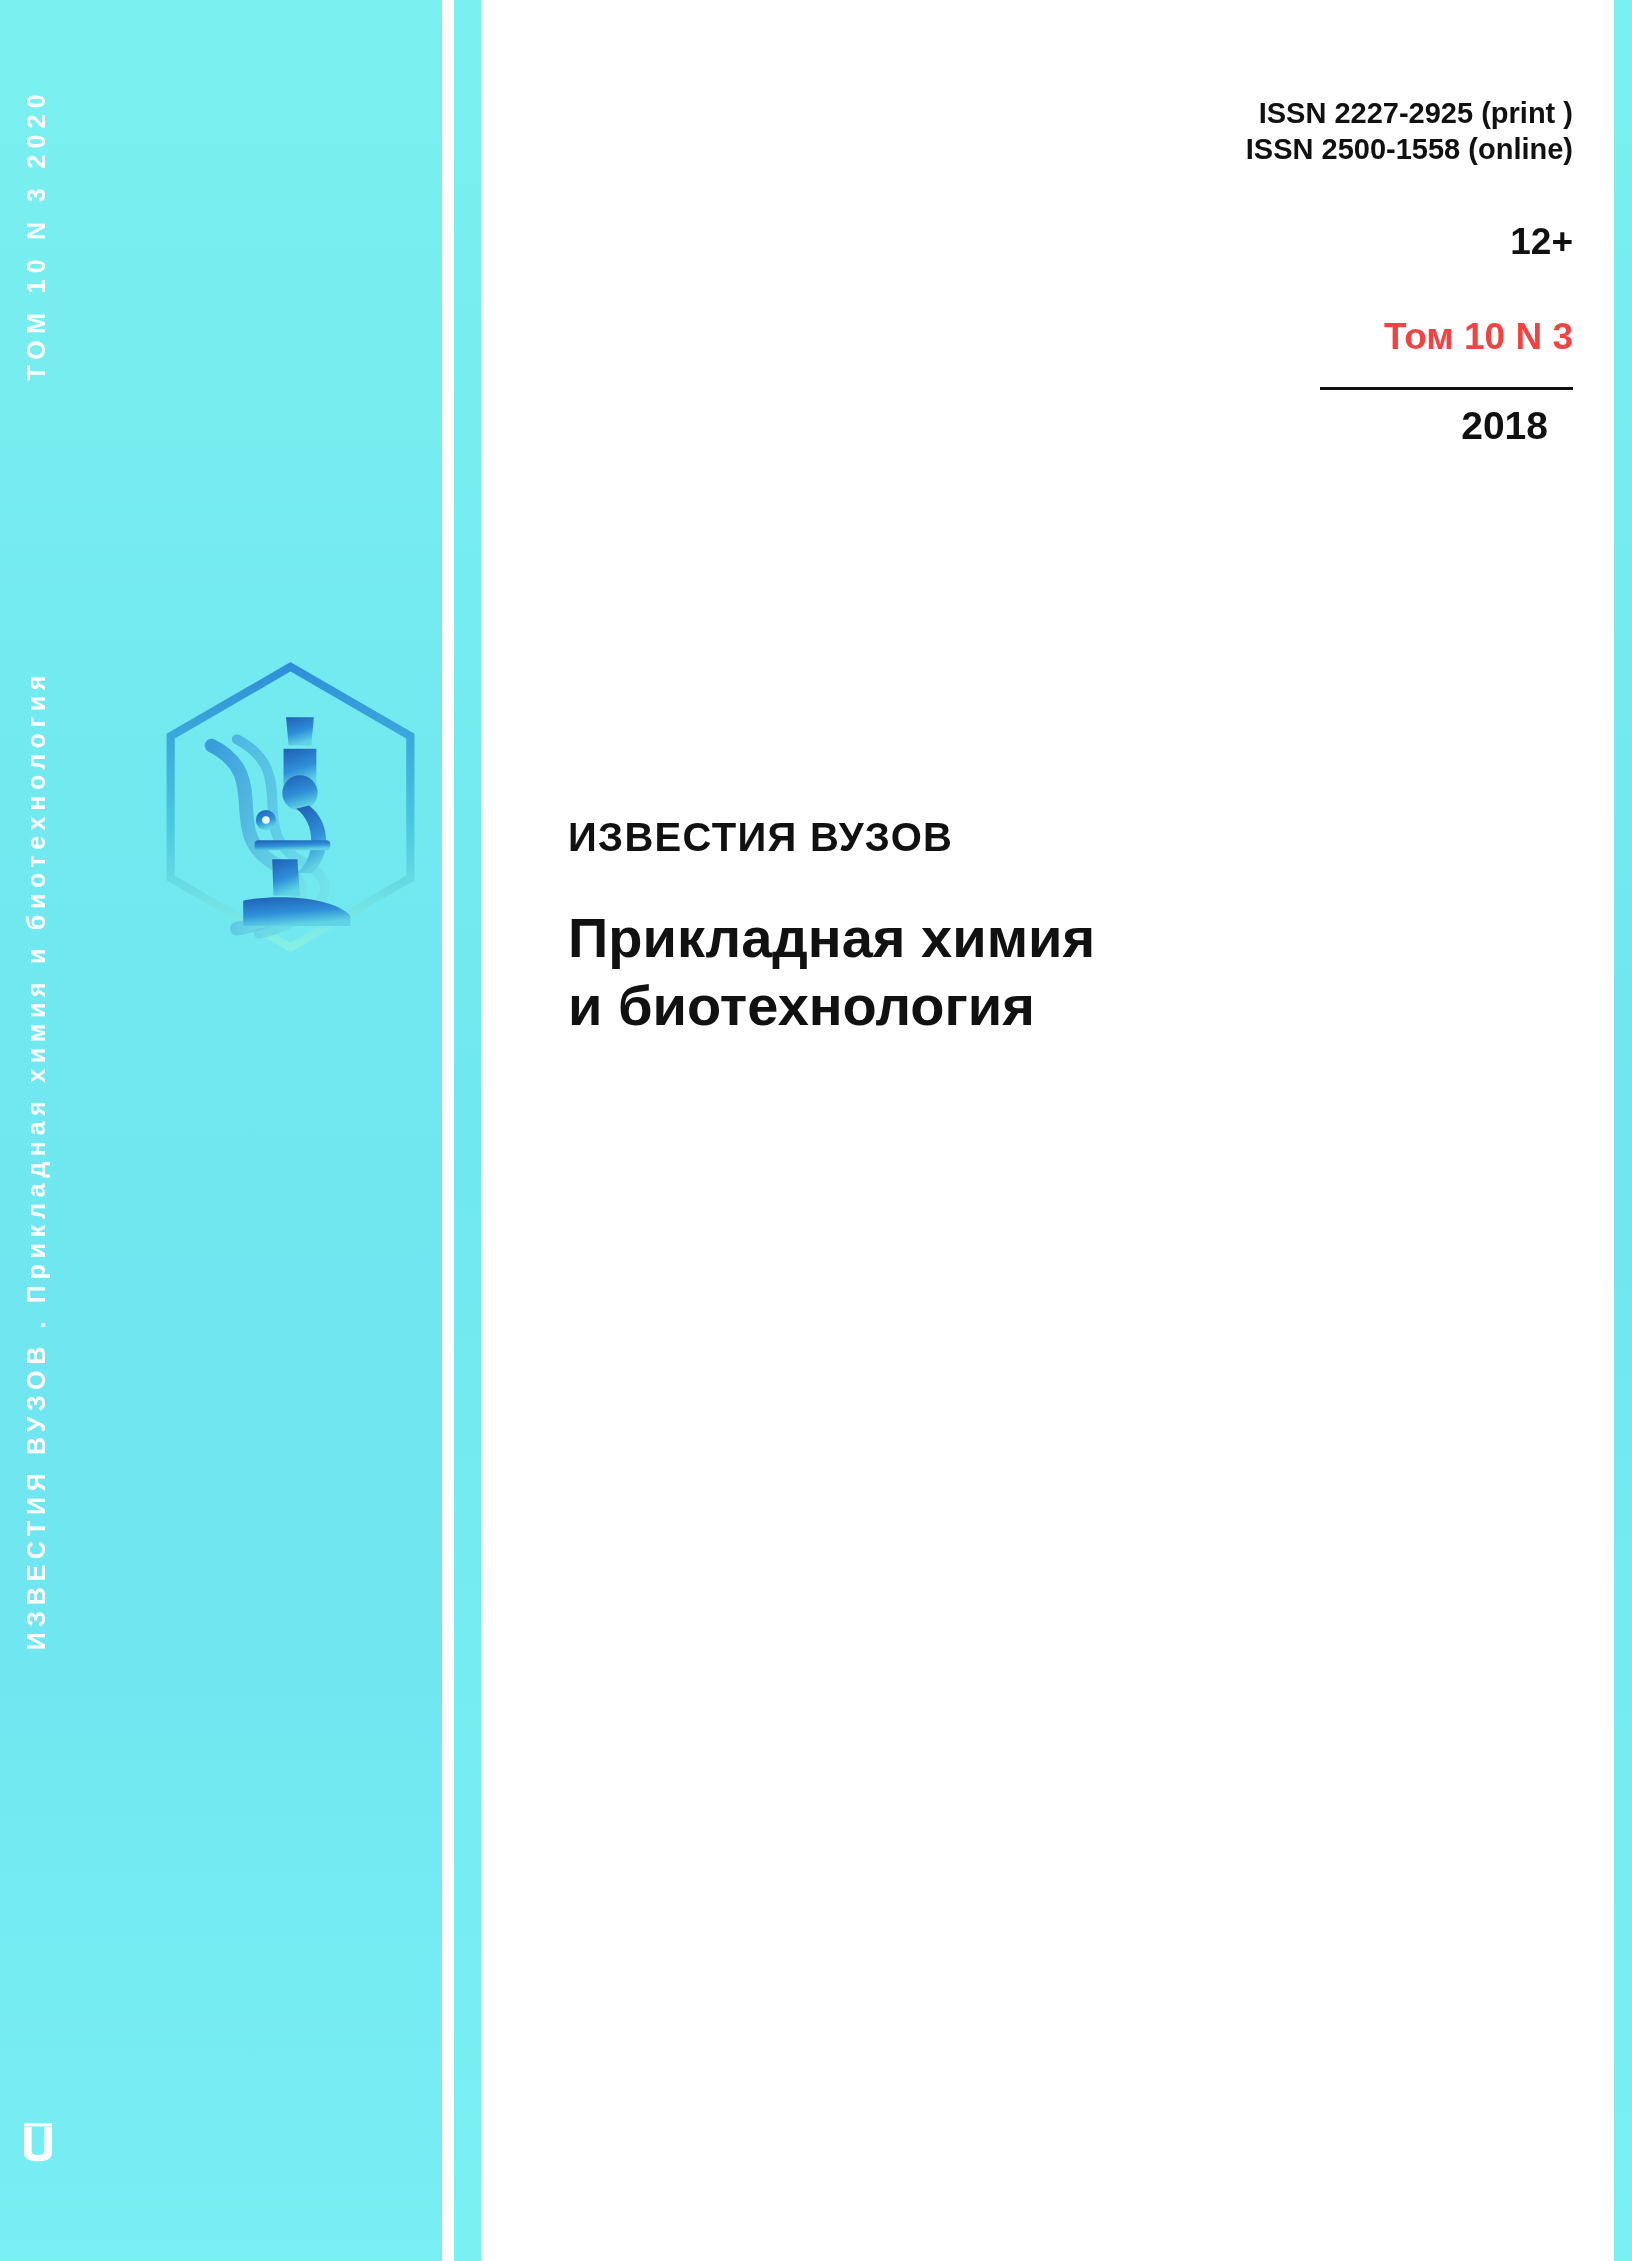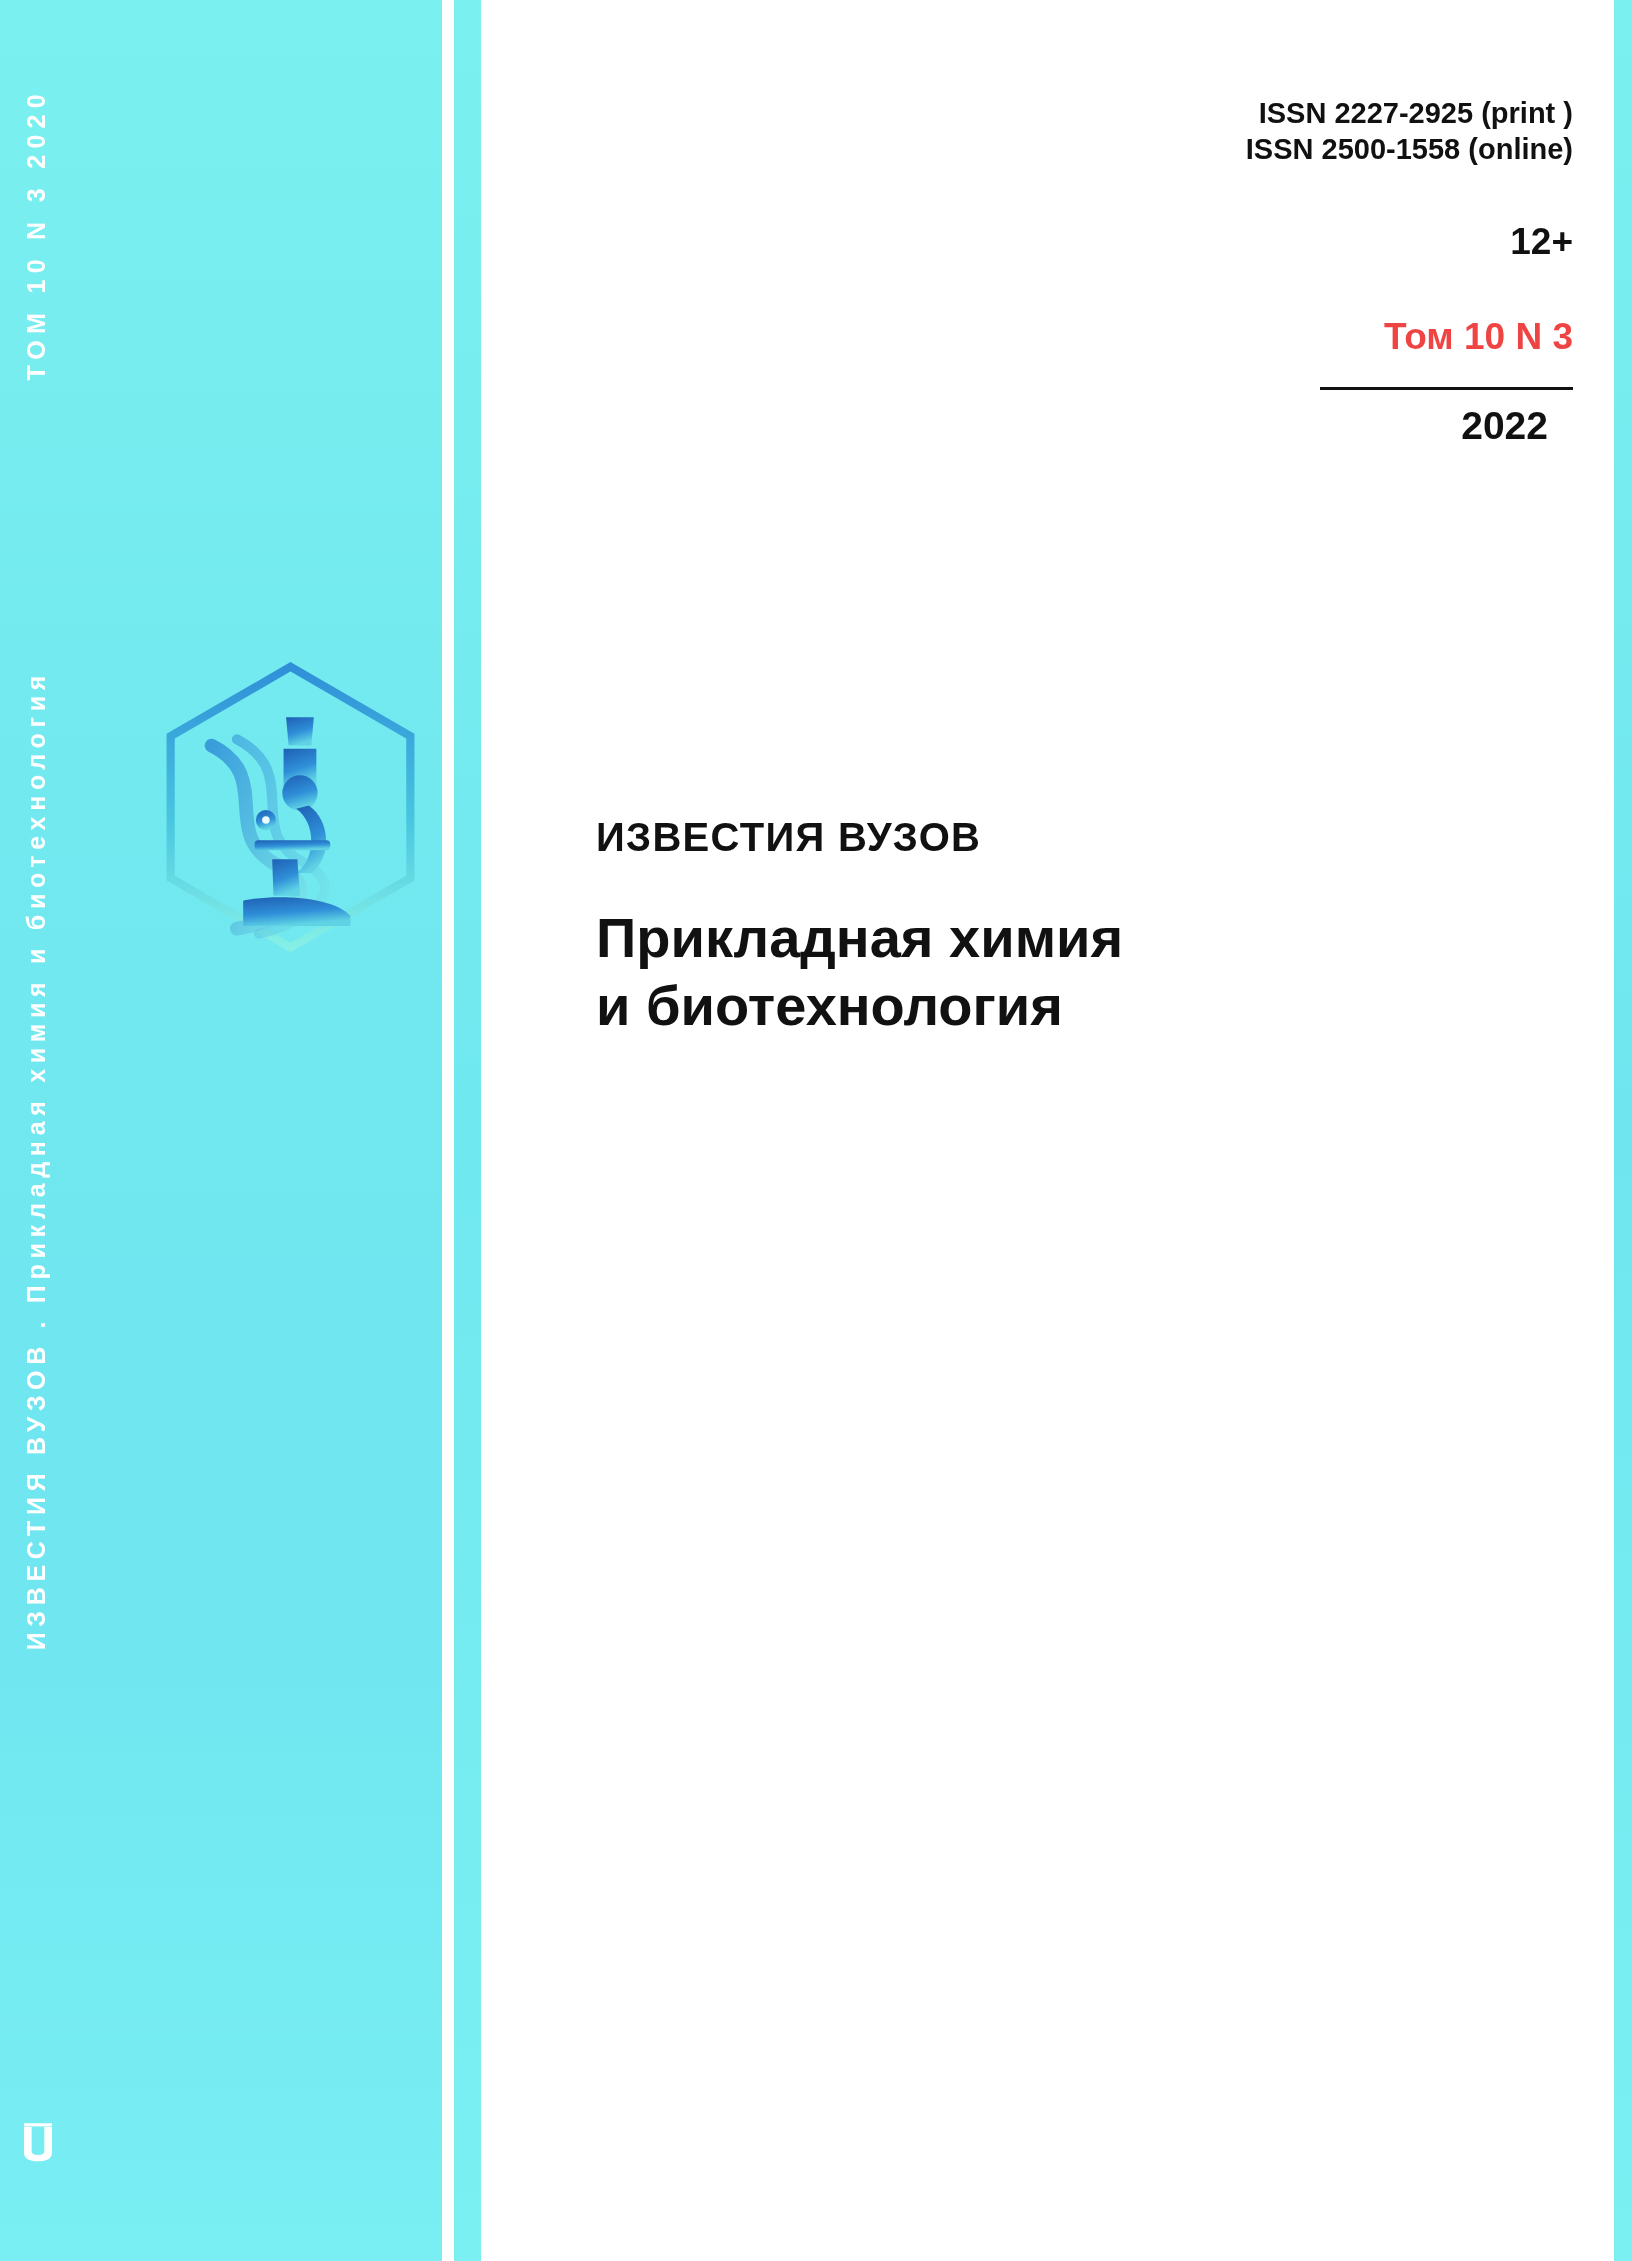--- a/index.html
+++ b/index.html
@@ -107,21 +107,21 @@
     left: 142px;
     top: 651px;
     width: 297px;
     height: 328px;
   }
   .emblem svg { display:block; width:100%; height:100%; }
 
   
   .content {
     position: absolute;
-    left: 492px;
+    left: 464px;
     top: 0;
     right: 25px;
     height: 2252px;
   }
 
   .issn-block {
     position: absolute;
     right: 35px;
     top: 95px;
     text-align: right;
@@ -261,21 +261,21 @@
 
     <div class="issn-block">
       <div class="issn-line">ISSN  2227-2925  (print )</div>
       <div class="issn-line">ISSN 2500-1558 (online)</div>
     </div>
 
     <div class="age-rating">12+</div>
 
     <div class="volume">Том 10 N 3</div>
     <div class="vol-rule"></div>
-    <div class="year">2022</div>
+    <div class="year">2018</div>
 
     <div class="title-block">
       <div class="title-top">ИЗВЕСТИЯ ВУЗОВ</div>
       <div class="title-main">
         <span class="l1">Прикладная химия</span>
         <span class="l2">и биотехнология</span>
       </div>
     </div>
 
   </div>

